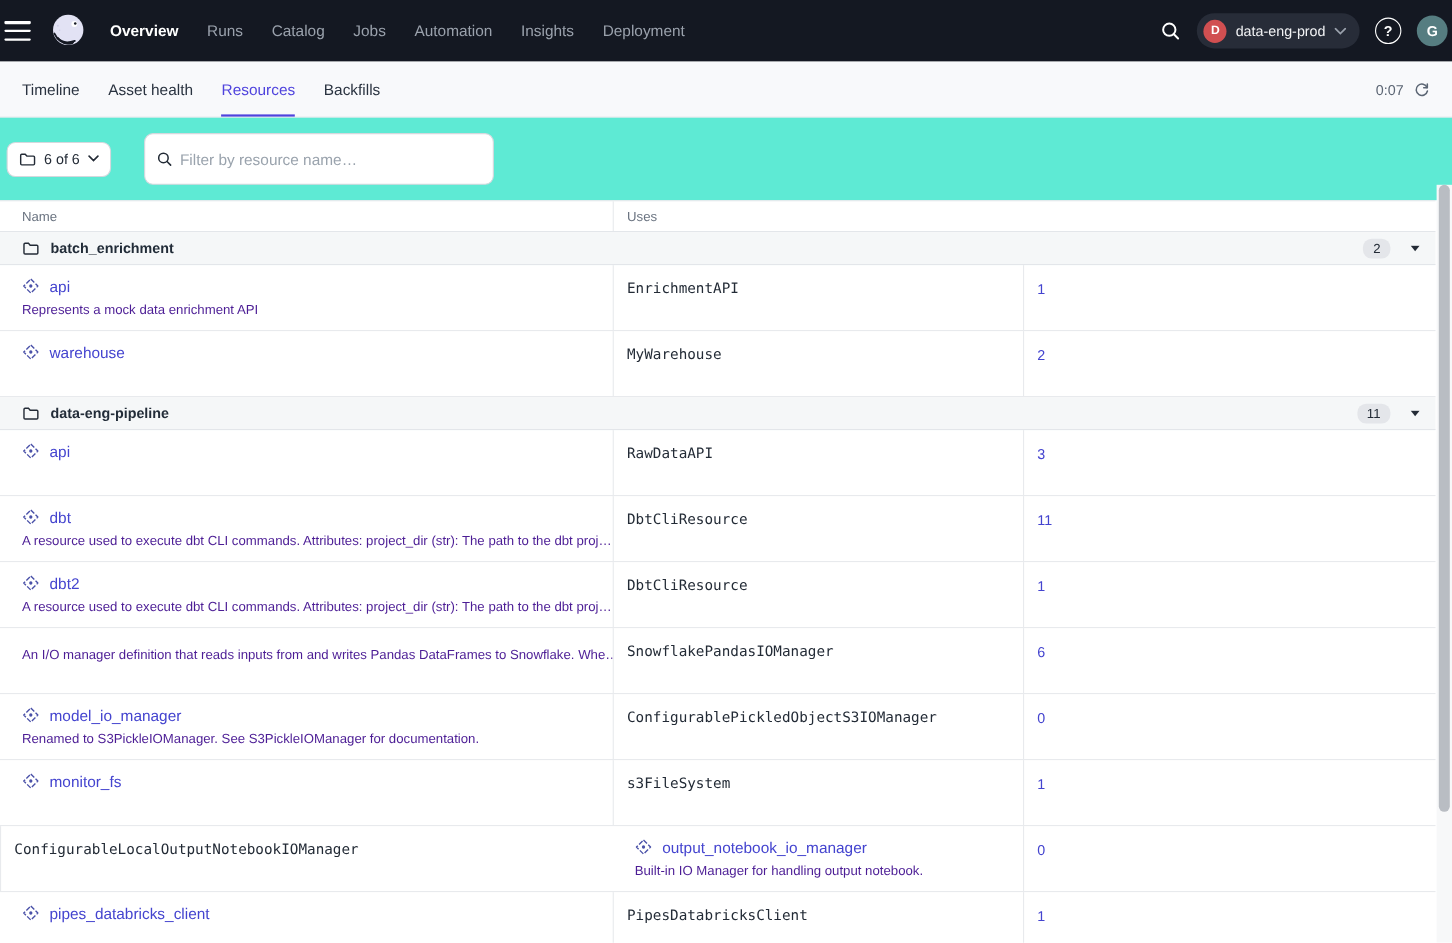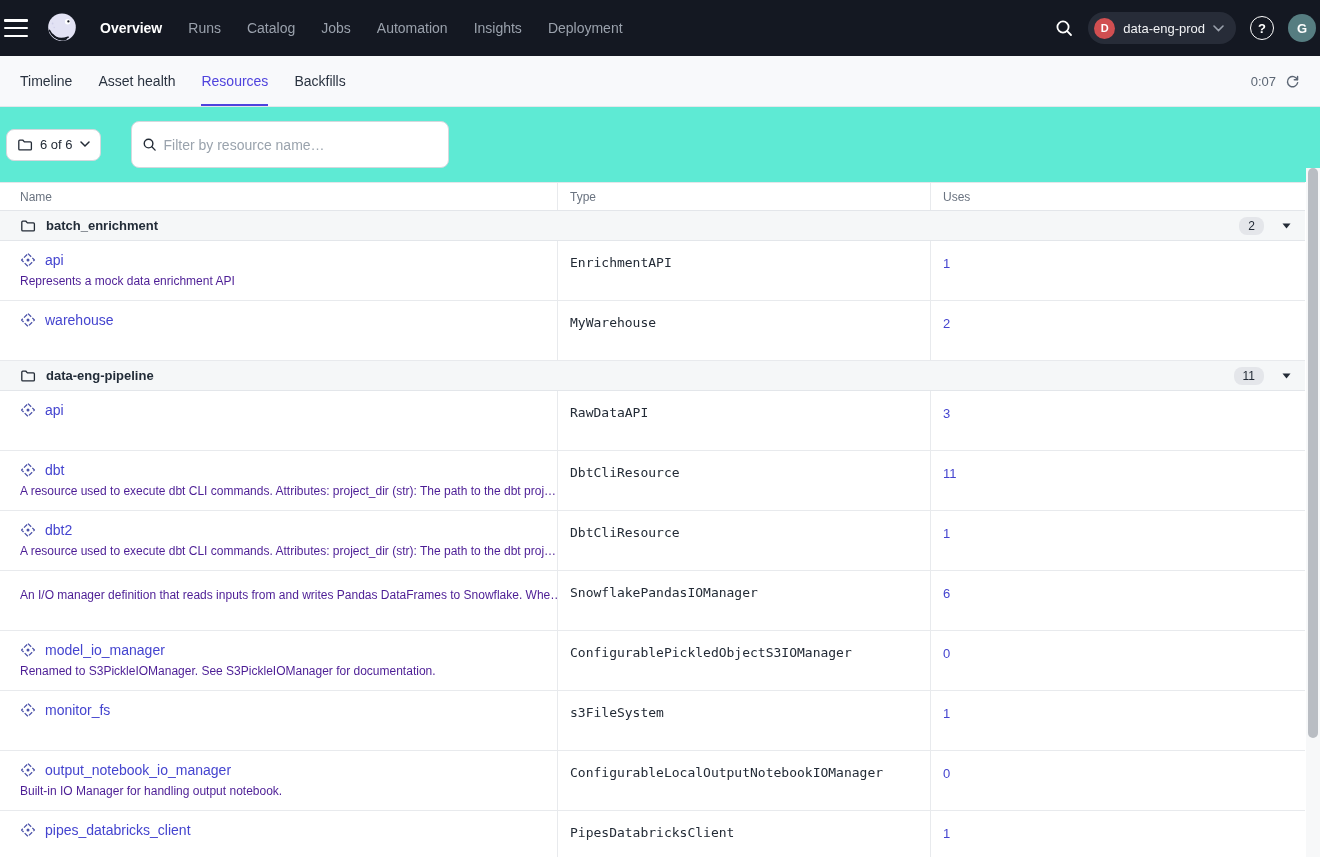--- a/index.html
+++ b/index.html
@@ -156,21 +156,20 @@
             <line x1="10.5" y1="10.5" x2="14" y2="14" stroke="#232b36" stroke-width="1.5" stroke-linecap="round"></line>
           </svg>
       </span>
       <input type="text" placeholder="Filter by resource name…" style="">
     </div>
   </div>
 
   <div class="table" id="resource-table">
       <div class="t-head">
         <div class="t-hcell c0">Name</div>
-        <div class="t-hcell c1">Type</div>
         <div class="t-hcell c2">Uses</div>
       </div>
       <div class="g-row">
         <span class="ico">
           <svg width="16" height="16" viewBox="0 0 16 16">
             <path d="M1.8 4.2 c0-.6.4-1 1-1 h3.1 l1.5 1.7 h6 c.6 0 1 .4 1 1 v6 c0 .6-.4 1-1 1 H2.8 c-.6 0-1-.4-1-1 Z" fill="none" stroke="#232b36" stroke-width="1.3"></path>
           </svg>
         </span>
         <span class="g-name">batch_enrichment</span>
         <div class="g-right">
@@ -308,33 +307,33 @@
                 <circle cx="8" cy="8" r="1.5" fill="#4a51a8"></circle>
               </svg>
             </span>
             <a class="res-link">monitor_fs</a>
           </div>
         </div>
         <div class="t-cell type-cell">s3FileSystem</div>
         <div class="t-cell uses-cell"><a class="uses-link">1</a></div>
       </div>
       <div class="t-row">
+        <div class="t-cell type-cell">ConfigurableLocalOutputNotebookIOManager</div>
         <div class="t-cell name-cell">
           <div class="name-line">
             <span class="ico">
               <svg width="16" height="16" viewBox="0 0 16 16">
                 <path d="M8 1.6 L14.4 8 L8 14.4 L1.6 8 Z" fill="none" stroke="#4a51a8" stroke-width="1.25" stroke-dasharray="4.5 1.6" stroke-linejoin="round"></path>
                 <circle cx="8" cy="8" r="1.5" fill="#4a51a8"></circle>
               </svg>
             </span>
             <a class="res-link">output_notebook_io_manager</a>
           </div>
           <div class="res-desc">Built-in IO Manager for handling output notebook.</div>
         </div>
-        <div class="t-cell type-cell">ConfigurableLocalOutputNotebookIOManager</div>
         <div class="t-cell uses-cell"><a class="uses-link">0</a></div>
       </div>
       <div class="t-row">
         <div class="t-cell name-cell">
           <div class="name-line">
             <span class="ico">
               <svg width="16" height="16" viewBox="0 0 16 16">
                 <path d="M8 1.6 L14.4 8 L8 14.4 L1.6 8 Z" fill="none" stroke="#4a51a8" stroke-width="1.25" stroke-dasharray="4.5 1.6" stroke-linejoin="round"></path>
                 <circle cx="8" cy="8" r="1.5" fill="#4a51a8"></circle>
               </svg>

